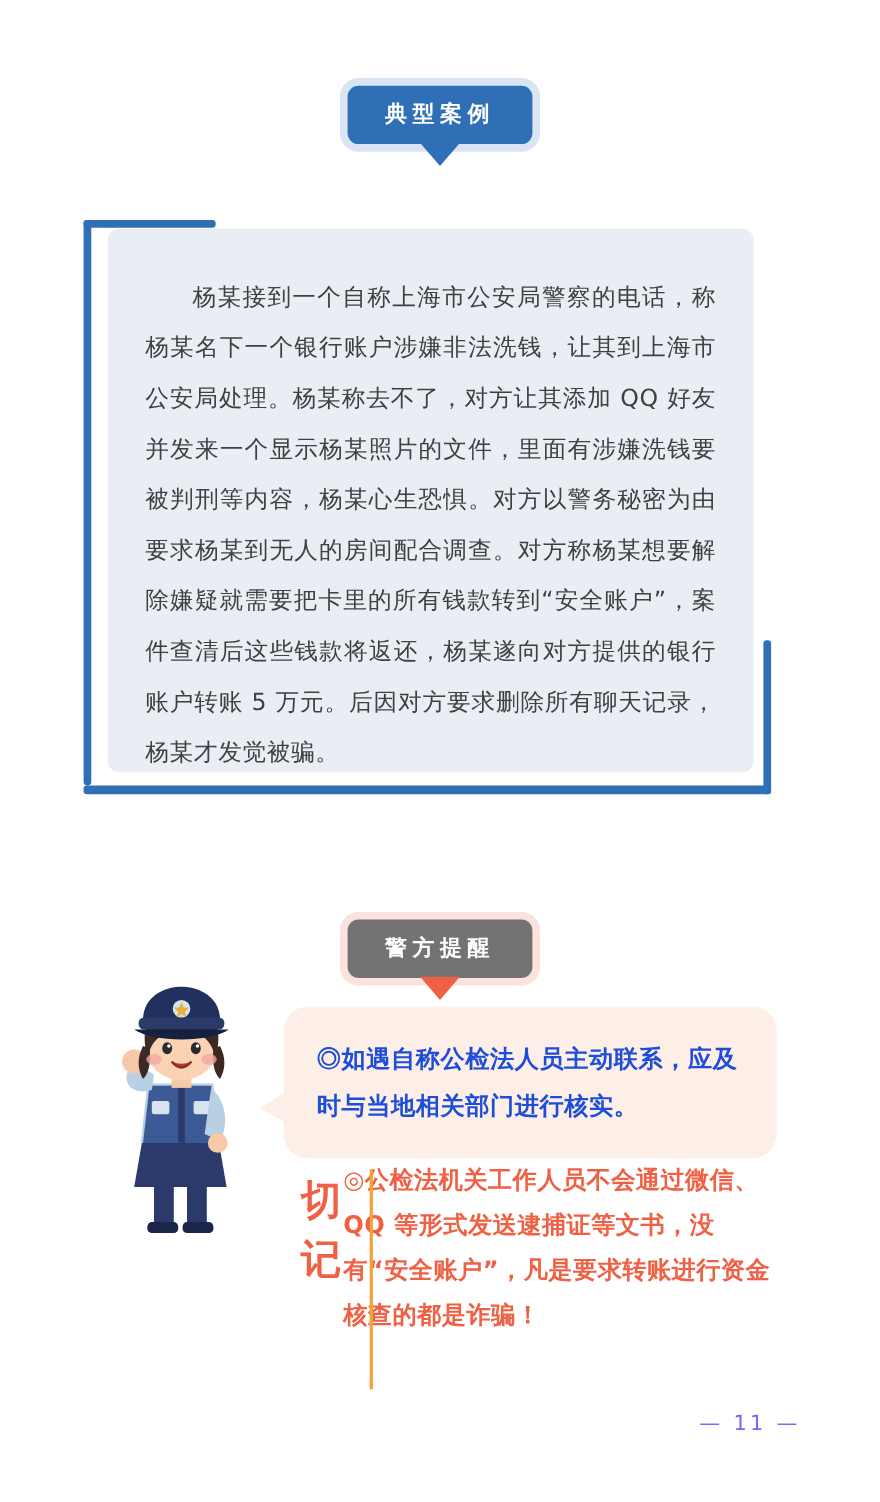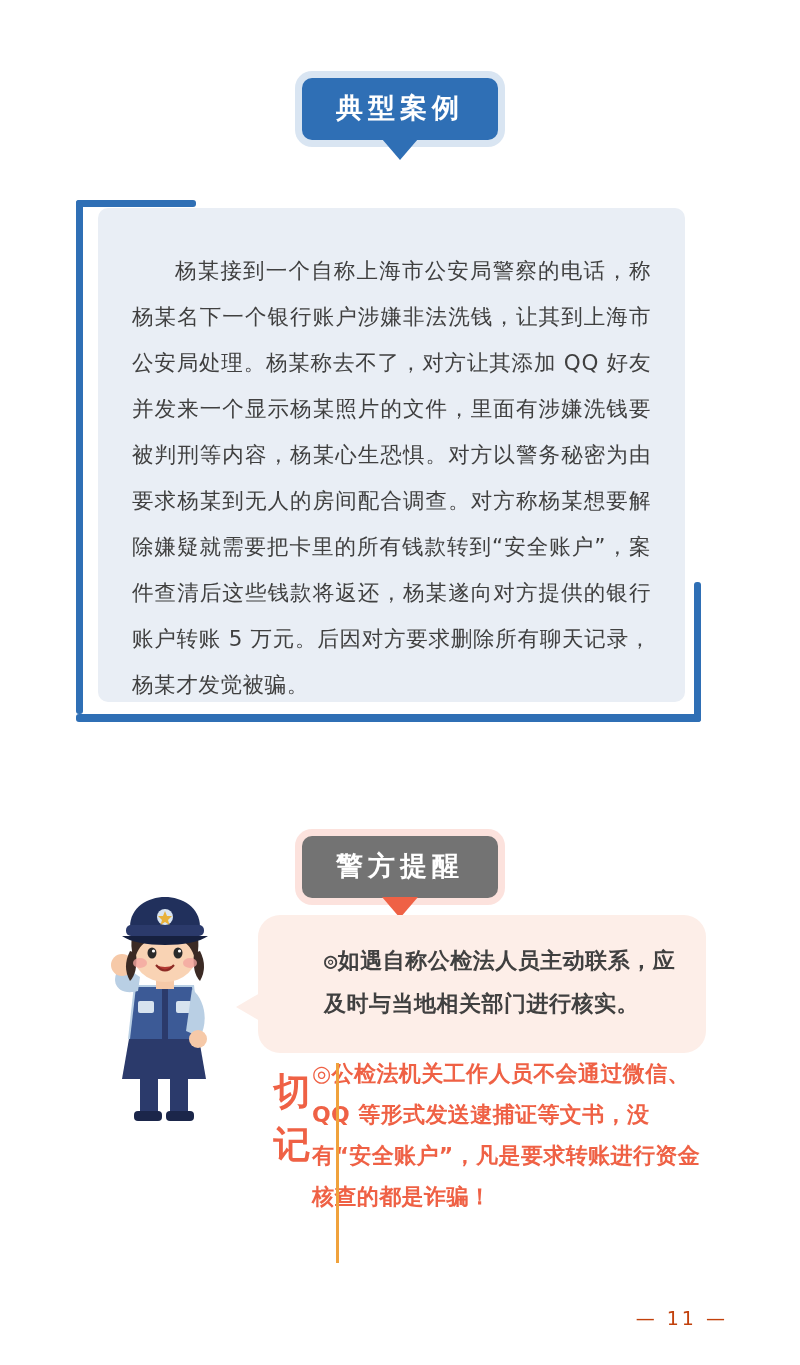--- a/index.html
+++ b/index.html
@@ -32,21 +32,21 @@
     width: 800px;
     display: flex;
     justify-content: center;
   }
 
   .badge {
     position: relative;
     padding: 12px 34px 14px 34px;
     border-radius: 10px;
     color: #ffffff;
-    font-size: 27px;
+    font-size: 20px;
     font-weight: bold;
     letter-spacing: 5px;
     text-align: center;
     font-family: "DejaVu Sans", "Liberation Sans", sans-serif;
   }
 
   .badge-blue {
     background: #2f6fb5;
     box-shadow: 0 0 0 7px rgba(47,111,181,0.18);
   }
@@ -184,25 +184,24 @@
     top: 78px;
     width: 0; height: 0;
     border-top: 14px solid transparent;
     border-bottom: 14px solid transparent;
     border-right: 24px solid #fdeee8;
   }
 
   .bubble-text {
     font-size: 22px;
     line-height: 43px;
-    color: #404040;
+    color: #1d4ed8;
     font-weight: bold;
-    font-family: Liberation Mono, monospace;
+    font-family: Liberation Sans, sans-serif;
     letter-spacing: 0.5px;
-    margin-left: 36px;
   }
 
   
   .remember {
     position: absolute;
     left: 258px;
     top: 1053px;
     width: 448px;
   }
 
@@ -235,23 +234,23 @@
     color: #ef6145;
     font-weight: bold;
     font-family: "DejaVu Sans", "Liberation Sans", sans-serif;
     letter-spacing: 0.4px;
   }
 
   
   .page-number {
     position: absolute;
     right: 72px;
-    bottom: 36px;
+    bottom: 60px;
     font-size: 19px;
-    color: #c2410c;
+    color: #8b5cf6;
     letter-spacing: 3px;
     font-family: "DejaVu Sans", "Liberation Sans", sans-serif;
   }
 </style>
 </head>
 <body>
 
 <div class="page">
 
   <div class="case-badge-wrap">

